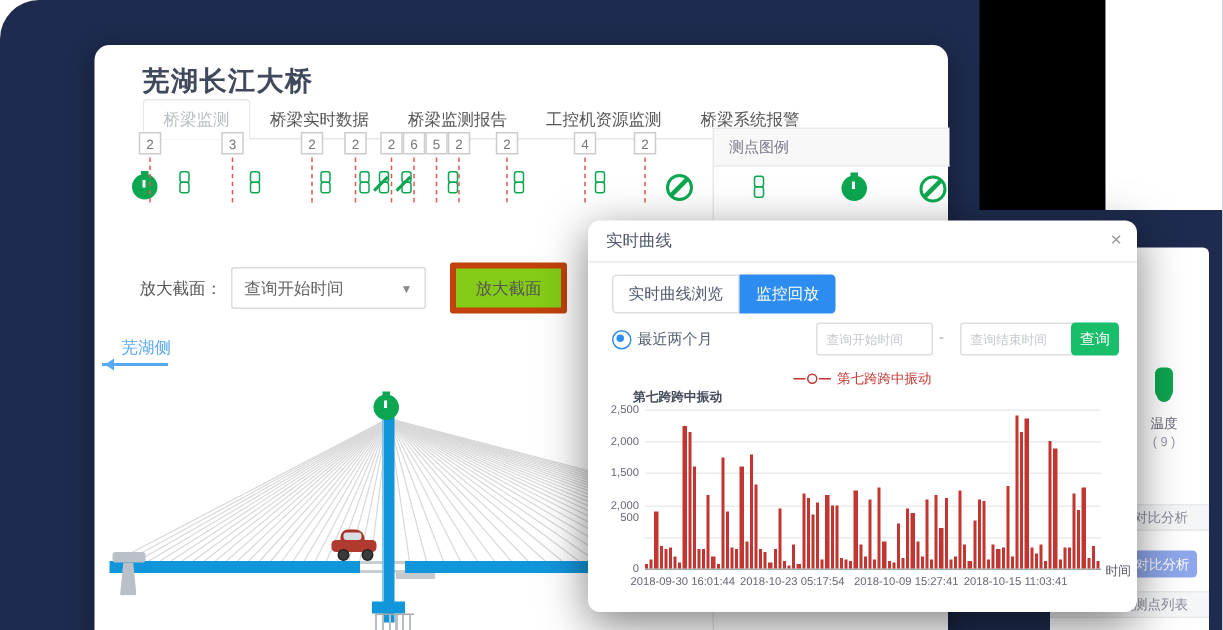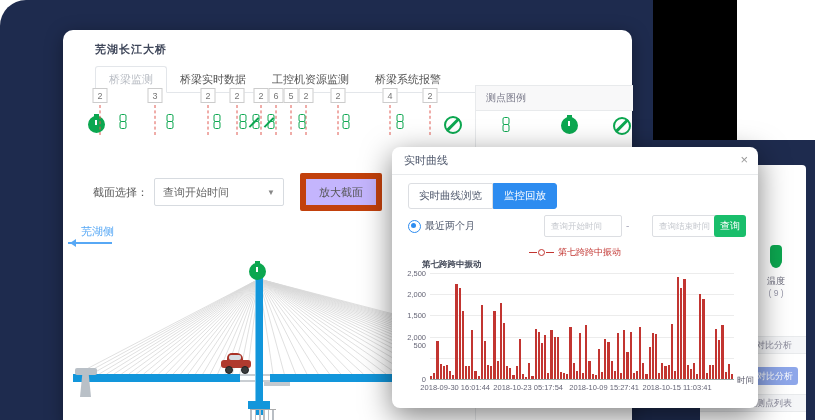--- a/index.html
+++ b/index.html
@@ -6,21 +6,21 @@
   body{width:815px;height:420px;position:relative;overflow:hidden;background:#fff;
        font-family:"Liberation Sans",sans-serif;-webkit-font-smoothing:antialiased}
   .abs{position:absolute}
   
   .stage{position:absolute;inset:0;background:#1e2b4e;border-radius:26px 0 0 0}
   .black-region{left:653px;top:0;width:84px;height:140px;background:#000}
   .white-topright{left:737px;top:0;width:78px;height:140px;background:#fff}
   
   .main-window{left:63px;top:30px;width:569px;height:395px;background:#fff;
                border-radius:10px 10px 0 0;box-shadow:0 4px 18px rgba(0,0,0,.35)}
-  .page-title{left:32px;top:12px;font-size:11px;font-weight:bold;color:#40485b;letter-spacing:1px}
+  .page-title{left:32px;top:12px;font-size:18px;font-weight:bold;color:#40485b;letter-spacing:1px}
   .tab-bar{left:32px;top:36px;right:78px;height:26px;border-bottom:1px solid #e3e6ea;display:flex;align-items:flex-end}
   .tab{font-size:11px;color:#555;padding:5px 13px;cursor:pointer;white-space:nowrap}
   .tab.active{border:1px solid #e3e6ea;border-bottom:1px solid #fff;margin-bottom:-1px;
               border-radius:3px 3px 0 0;color:#b9bdc4;background:#fff}
   .video-btn{right:0;top:27px;width:66px;height:23px;background:#2d8cf0;color:#fff;font-size:11px;
              display:flex;align-items:center;justify-content:center;border-radius:2px 0 0 2px;cursor:pointer}
   
   .sensor-row{left:0;top:58px;width:569px;height:55px}
   .badge{position:absolute;top:0;width:13px;height:13px;border:1px solid #ccc;background:#fff;
          font-size:9px;color:#777;display:flex;align-items:center;justify-content:center;transform:translateX(-50%)}
@@ -39,22 +39,22 @@
   
   .legend-panel{left:412px;top:55px;width:157px;height:340px;border:1px solid #e8eaec;border-right:none}
   .legend-panel-header{height:24px;background:#f8f8f9;border-bottom:1px solid #e8eaec;display:flex;
          align-items:center;padding-left:10px;font-size:10px;color:#778}
   .legend-icons{position:relative;height:40px}
   
   .section-bar{left:30px;top:148px;height:28px;display:flex;align-items:center;font-size:11px;color:#555}
   .select-box{width:112px;height:26px;border:1px solid #d7dbe0;border-radius:2px;margin-left:6px;
          display:flex;align-items:center;justify-content:space-between;padding:0 8px;color:#666;cursor:pointer}
   .select-box .caret{font-size:8px;color:#888}
-  .zoom-section-btn{margin-left:16px;width:70px;height:26px;border:6px solid #c2410c;border-radius:2px;
-         display:flex;align-items:center;justify-content:center;color:#555;cursor:pointer;background:#c4b5fd}
+  .zoom-section-btn{margin-left:16px;width:70px;height:26px;border:4px solid #c2410c;border-radius:2px;
+         display:flex;align-items:center;justify-content:center;color:#555;cursor:pointer;background:#84cc16}
   
   .side-label{left:18px;top:194px;font-size:11px;color:#57a8f5}
   .side-arrow{left:5px;top:212px;width:44px;height:2px;background:#57a8f5}
   .side-arrow:before{content:"";position:absolute;left:-2px;top:-3px;border:4px solid transparent;border-right:6px solid #57a8f5}
   .bridge{left:0;top:205px;width:569px;height:190px;overflow:hidden}
   .deck{position:absolute;left:10px;top:139px;width:559px;height:8px;background:#1296db}
   .deck-gap{position:absolute;left:177px;top:139px;width:30px;height:8px;background:#fff;
             border-top:2px solid #c9ced3;border-bottom:2px solid #c9ced3;box-sizing:border-box}
   .tower{position:absolute;left:192px;top:40px;width:7px;height:140px;background:#1296db;border-left:1px solid #7fc8ec}
   .tower-cap{position:absolute;left:185px;top:166px;width:22px;height:8px;background:#1296db}
@@ -122,20 +122,21 @@
 
 <div class="stage">
   <div class="abs black-region"></div>
   <div class="abs white-topright"></div>
 
   <div class="abs main-window">
     <div class="abs page-title">芜湖长江大桥</div>
     <div class="abs tab-bar">
         <div class="tab active">桥梁监测</div>
         <div class="tab">桥梁实时数据</div>
+        <div class="tab">桥梁监测报告</div>
         <div class="tab">工控机资源监测</div>
         <div class="tab">桥梁系统报警</div>
       </div>
 
     <div class="abs sensor-row">
         <div class="clock-icon" style="left: 25px; top: 28px;"></div>
         <div class="badge" style="left: 37px;">2</div>
         <div class="dash-line" style="left: 37px;"></div>
         <div class="badge" style="left: 92px;">3</div>
         <div class="dash-line" style="left: 92px;"></div>
@@ -174,21 +175,21 @@
     <div class="abs legend-panel">
       <div class="legend-panel-header">测点图例</div>
       <div class="legend-icons">
           <div class="chain-icon" style="left: 30px; top: 6px;"></div>
           <div class="clock-icon" style="left: 85px; top: 6px;"></div>
           <div class="no-entry-icon" style="left: 137px; top: 6px;"></div>
         </div>
     </div>
 
     <div class="abs section-bar">
-      <span>截面选择：</span>
+      <span>放大截面：</span>
       <div class="select-box">
         <span>查询开始时间</span>
         <span class="caret">▼</span>
       </div>
       <div class="zoom-section-btn">放大截面</div>
     </div>
 
     <div class="abs side-label">芜湖侧</div>
     <div class="abs side-arrow"></div>
 
@@ -289,21 +290,21 @@
     <div class="modal-tabs">
         <div class="mtab">实时曲线浏览</div>
         <div class="mtab active">监控回放</div>
       </div>
 
     <div class="query-row">
       <span class="radio"></span>
       <span class="radio-label">最近两个月</span>
       <input class="q-input" style="left: 136px;" placeholder="查询开始时间">
       <span class="q-sep">-</span>
-      <input class="q-input" style="left: 244px;" placeholder="查询结束时间">
+      <input class="q-input" style="left: 232px;" placeholder="查询结束时间">
       <div class="query-btn">查询</div>
     </div>
 
     <div class="chart-legend">
       <span class="legend-marker">
         <span class="ln"></span>
           <span class="cir"></span>
           <span class="ln"></span>
       </span>
       <span>第七跨跨中振动</span>

